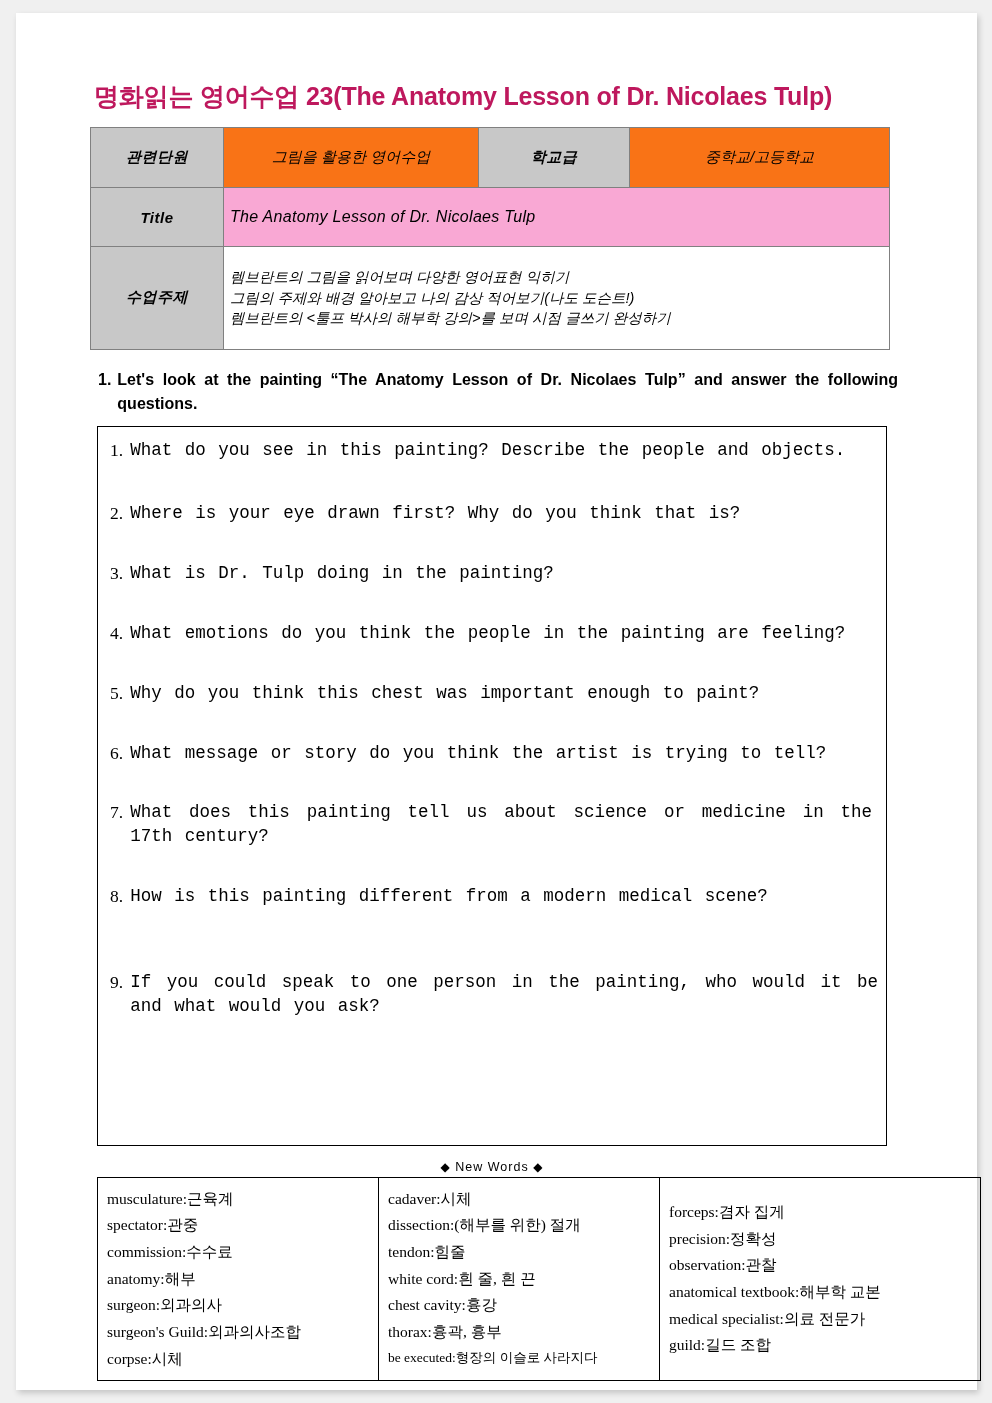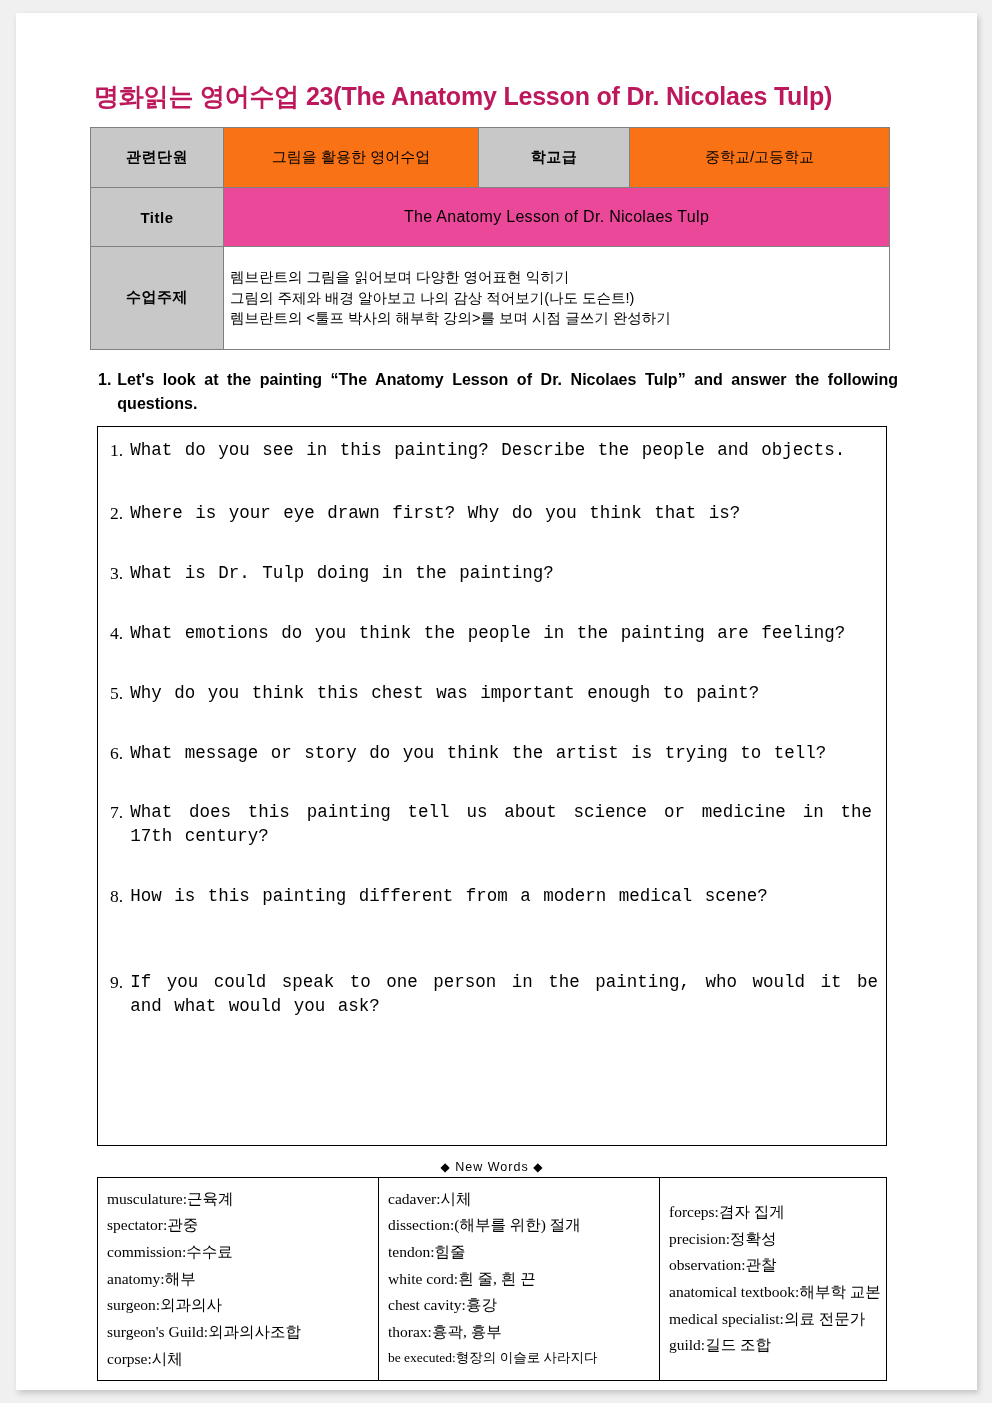--- a/index.html
+++ b/index.html
@@ -46,36 +46,37 @@
     width: 800px;
     table-layout: fixed;
     margin-bottom: 18px;
   }
   .info-table td {
     border: 1.5px solid #808080;
     padding: 20px 6px;
     font-size: 14.5px;
     color: #000;
     vertical-align: middle;
+    font-style: italic;
   }
   .info-table td.hdr {
     background: #c8c8c8;
     font-weight: bold;
     text-align: center;
     font-size: 15px;
     letter-spacing: 0.5px;
   }
   .info-table td.val {
     background: #f97316;
     text-align: center;
     font-size: 15px;
   }
   .info-table td.val-left {
-    background: #ec4899;
-    text-align: center;
+    background: #f9a8d4;
+    text-align: left;
     font-size: 16px;
     letter-spacing: 0.3px;
   }
   .row-h { height: 27px; }
   .topic-cell {
     padding: 4px 8px 5px 8px;
     line-height: 1.42;
     font-size: 13.5px;
   }
   .topic-cell div { white-space: nowrap; }
@@ -136,21 +137,21 @@
     text-align: center;
     font-family: "Liberation Sans", sans-serif;
     font-size: 12.5px;
     letter-spacing: 1px;
     color: #000;
     margin-bottom: 3px;
   }
   .nw-title .dia { font-size: 12px; }
   .nw-table {
     border-collapse: collapse;
-    width: 790px;
+    width: 884px;
     table-layout: fixed;
   }
   .nw-table td {
     border: 1.4px solid #000;
     vertical-align: top;
     padding: 8px 8px 8px 9px;
     font-family: "Liberation Serif", serif;
     font-size: 15.5px;
     line-height: 1.72;
     color: #000;

